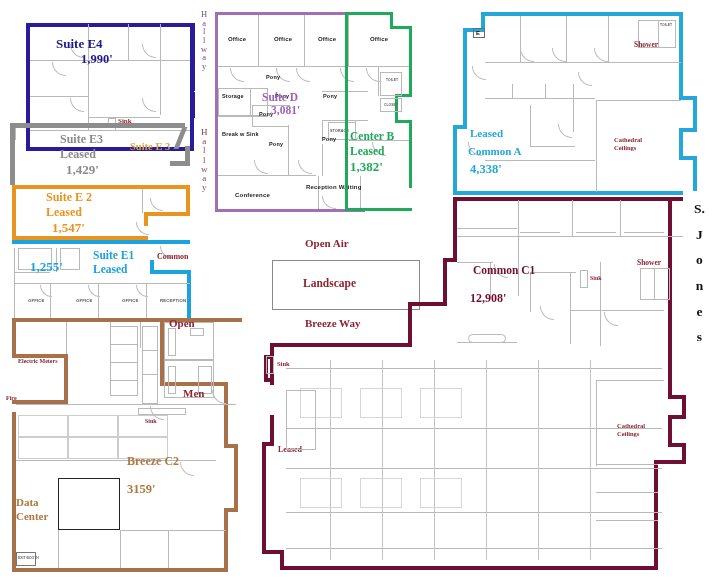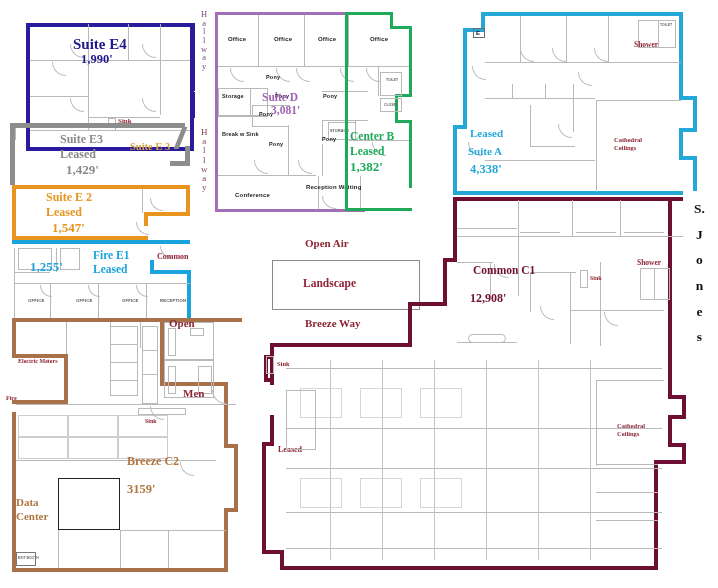--- a/index.html
+++ b/index.html
@@ -71,21 +71,21 @@
   <div class="thin" style="left:88px;top:117px;width:72px;height:1px;"></div>
   <div class="thin" style="left:30px;top:130px;width:160px;height:1px;"></div>
   <div class="thin" style="left:115px;top:117px;width:1px;height:14px;"></div>
   <div class="door" style="left:52px;top:62px;width:14px;height:14px;"></div>
   <div class="door" style="left:70px;top:44px;width:14px;height:14px;"></div>
   <div class="door" style="left:142px;top:44px;width:14px;height:14px;"></div>
   <div class="door" style="left:70px;top:98px;width:14px;height:14px;"></div>
   <div class="door" style="left:142px;top:98px;width:14px;height:14px;"></div>
   <div class="box" style="left:108px;top:118px;width:8px;height:7px;"></div>
   <div class="sm" style="left:118px;top:117px;font-size:7px;">Sink</div>
-  <div class="lbl t-e4" style="left:73px;top:37px;font-size:15px;">Suite E4</div>
+  <div class="lbl t-e4" style="left:56px;top:37px;font-size:13px;">Suite E4</div>
   <div class="lbl t-e4" style="left:81px;top:53px;font-size:12.5px;">1,990'</div>
 
   <div class="ol ol-e3" style="left:10px;top:123px;width:5px;height:62px;"></div>
   <div class="ol ol-e3" style="left:10px;top:123px;width:175px;height:5px;"></div>
   <div class="ol ol-e3" style="left:178px;top:127px;width:5px;height:22px;transform:skewX(-22deg);"></div>
   <div class="ol ol-e3" style="left:185px;top:146px;width:5px;height:20px;"></div>
   <div class="ol ol-e3" style="left:170px;top:161px;width:20px;height:5px;"></div>
   <div class="thin" style="left:15px;top:128px;width:1px;height:12px;"></div>
   <div class="lbl t-e3" style="left:60px;top:133px;font-size:12px;">Suite E3</div>
   <div class="lbl t-e3" style="left:60px;top:148px;font-size:12px;">Leased</div>
@@ -121,21 +121,21 @@
   <div class="thin" style="left:146px;top:283px;width:1px;height:35px;"></div>
   <div class="thin" style="left:14px;top:318px;width:176px;height:1px;"></div>
   <div class="door" style="left:40px;top:285px;width:12px;height:12px;"></div>
   <div class="door" style="left:88px;top:285px;width:12px;height:12px;"></div>
   <div class="door" style="left:136px;top:285px;width:12px;height:12px;"></div>
   <div class="door" style="left:160px;top:246px;width:12px;height:12px;"></div>
   <div class="tiny" style="left:28px;top:298px;">OFFICE</div>
   <div class="tiny" style="left:76px;top:298px;">OFFICE</div>
   <div class="tiny" style="left:122px;top:298px;">OFFICE</div>
   <div class="tiny" style="left:160px;top:298px;">RECEPTION</div>
-  <div class="lbl t-e1" style="left:93px;top:249px;font-size:11.5px;">Fire E1</div>
+  <div class="lbl t-e1" style="left:93px;top:249px;font-size:11.5px;">Suite E1</div>
   <div class="lbl t-e1" style="left:93px;top:263px;font-size:11.5px;">Leased</div>
   <div class="lbl t-e1" style="left:30px;top:260px;font-size:13px;">1,255'</div>
   <div class="lbl t-red" style="left:157px;top:253px;font-size:8px;">Common</div>
 
   <div class="vstack t-hall" style="left:201px;top:10px;font-size:8.5px;">
     <span>H</span>
     <span>a</span>
     <span>l</span>
     <span>l</span>
     <span>w</span>
@@ -268,21 +268,21 @@
   <div class="door" style="left:472px;top:66px;width:14px;height:14px;"></div>
   <div class="door" style="left:578px;top:72px;width:14px;height:14px;"></div>
   <div class="door" style="left:558px;top:124px;width:14px;height:14px;"></div>
   <div class="door" style="left:468px;top:142px;width:14px;height:14px;"></div>
   <div class="boxdk" style="left:473px;top:28px;width:12px;height:10px;"></div>
   <div class="tiny" style="left:476px;top:30px;font-size:6px;color:#111;">E</div>
   <div class="sm" style="left:614px;top:136px;font-size:6.5px;line-height:1.3;width:40px;white-space:normal;">
     <span>Cathedral Ceilings</span>
   </div>
   <div class="lbl t-a" style="left:470px;top:128px;font-size:11px;">Leased</div>
-  <div class="lbl t-a" style="left:468px;top:146px;font-size:11px;">Suite A</div>
+  <div class="lbl t-a" style="left:468px;top:146px;font-size:11px;">Common A</div>
   <div class="lbl t-a" style="left:470px;top:163px;font-size:12.5px;">4,338'</div>
 
   <div class="lbl t-red" style="left:305px;top:238px;font-size:11px;">Open Air</div>
   <div class="boxdk" style="left:272px;top:260px;width:148px;height:50px;border-color:#8a8a8a;"></div>
   <div class="lbl t-red" style="left:303px;top:277px;font-size:11.5px;">Landscape</div>
   <div class="lbl t-red" style="left:305px;top:318px;font-size:11px;">Breeze Way</div>
 
   <div class="ol ol-c2" style="left:12px;top:318px;width:230px;height:4px;"></div>
   <div class="ol ol-c2" style="left:12px;top:318px;width:4px;height:40px;"></div>
   <div class="ol ol-c2" style="left:12px;top:412px;width:4px;height:160px;"></div>

